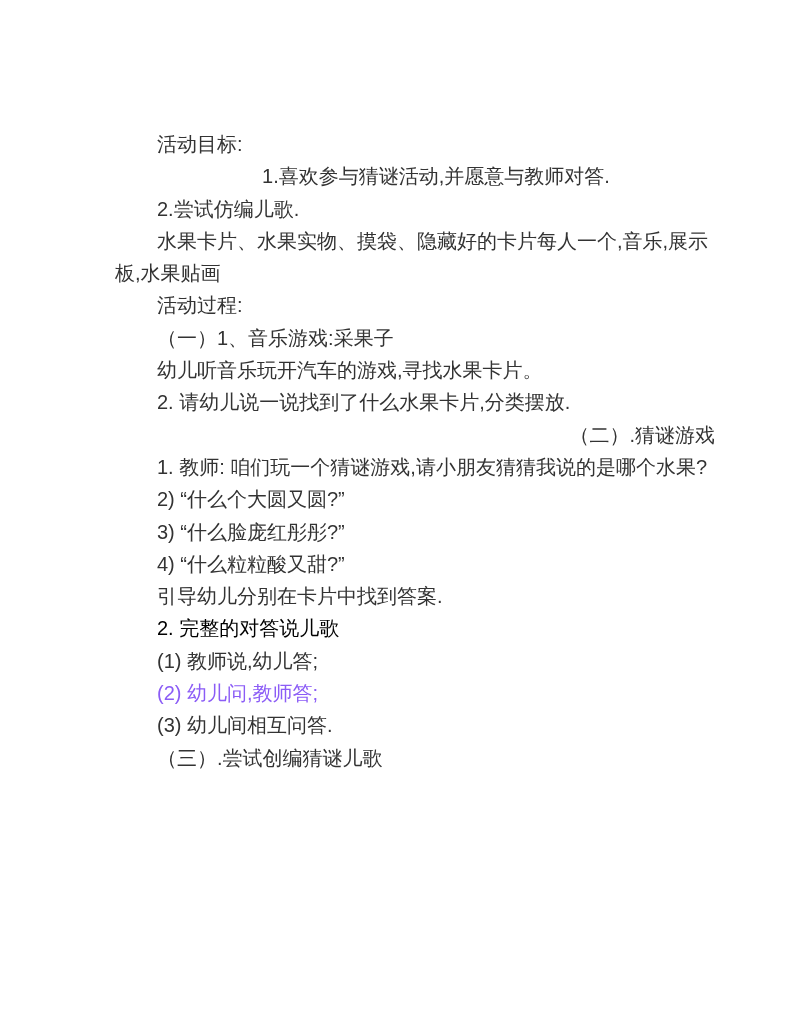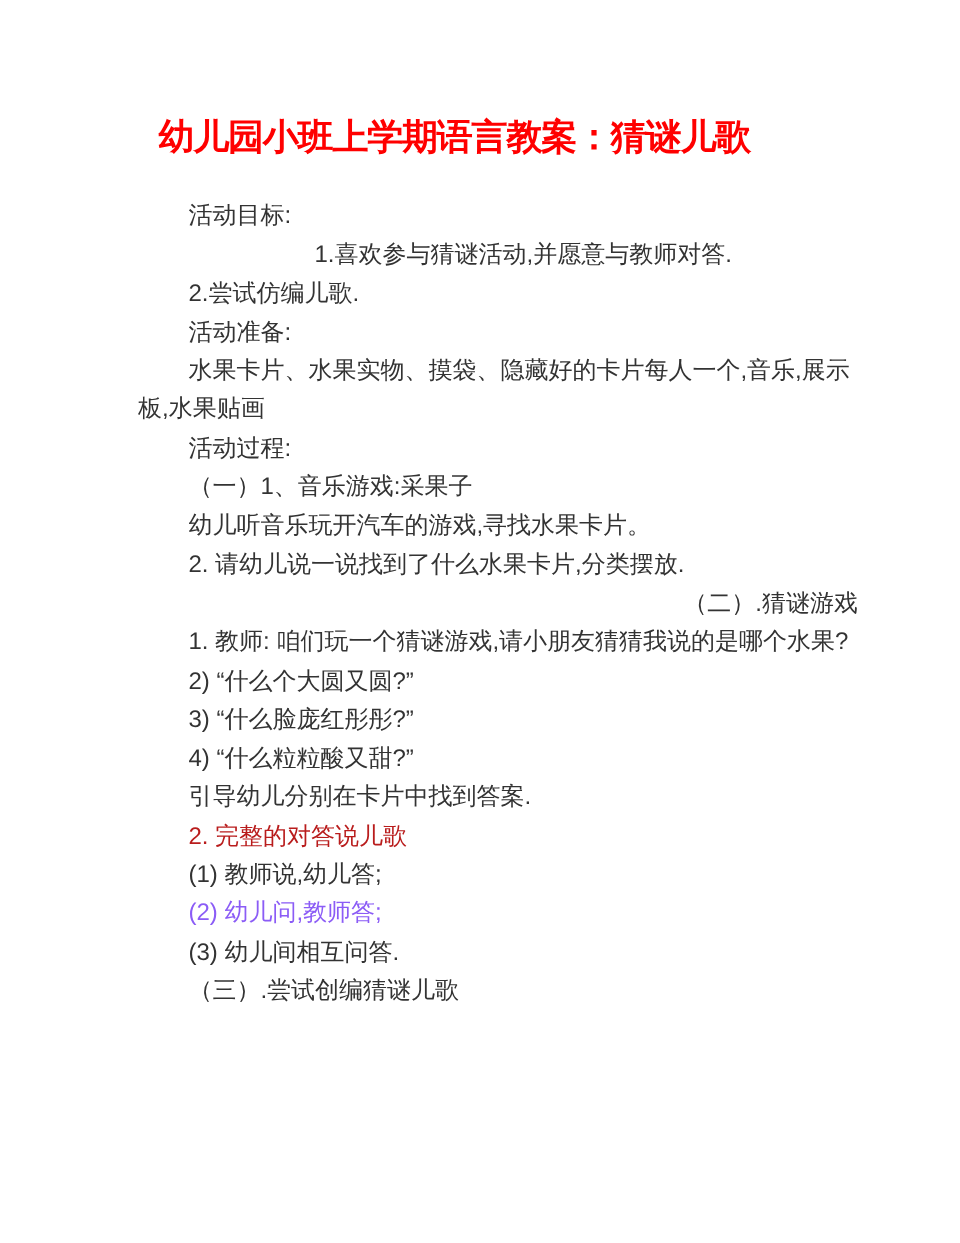--- a/index.html
+++ b/index.html
@@ -39,36 +39,34 @@
     line-height: 32.3px;
     color: #333333;
     text-indent: 42px;
     word-break: break-all;
   }
 </style>
 </head>
 <body style="background: rgb(255, 255, 255);">
 
 <div class="page">
-  <h1 class="title" style="color: rgb(255, 0, 0);">幼儿园小班上学期语言教案：猜谜儿歌</h1>
   <div class="doc-body">
       <p class="para" style="color: rgb(51, 51, 51);">活动目标:</p>
       <p class="para" style="color: rgb(51, 51, 51); text-align: center;">1.喜欢参与猜谜活动,并愿意与教师对答.</p>
       <p class="para" style="color: rgb(51, 51, 51);">2.尝试仿编儿歌.</p>
-      <p class="para" style="color: rgb(51, 51, 51);">活动准备:</p>
       <p class="para" style="color: rgb(51, 51, 51);">水果卡片、水果实物、摸袋、隐藏好的卡片每人一个,音乐,展示板,水果贴画</p>
       <p class="para" style="color: rgb(51, 51, 51);">活动过程:</p>
       <p class="para" style="color: rgb(51, 51, 51);">（一）1、音乐游戏:采果子</p>
       <p class="para" style="color: rgb(51, 51, 51);">幼儿听音乐玩开汽车的游戏,寻找水果卡片。</p>
       <p class="para" style="color: rgb(51, 51, 51);">2. 请幼儿说一说找到了什么水果卡片,分类摆放.</p>
       <p class="para" style="color: rgb(51, 51, 51); text-align: right;">（二）.猜谜游戏</p>
       <p class="para" style="color: rgb(51, 51, 51);">1. 教师: 咱们玩一个猜谜游戏,请小朋友猜猜我说的是哪个水果?</p>
       <p class="para" style="color: rgb(51, 51, 51);">2) “什么个大圆又圆?”</p>
       <p class="para" style="color: rgb(51, 51, 51);">3) “什么脸庞红彤彤?”</p>
       <p class="para" style="color: rgb(51, 51, 51);">4) “什么粒粒酸又甜?”</p>
       <p class="para" style="color: rgb(51, 51, 51);">引导幼儿分别在卡片中找到答案.</p>
-      <p class="para" style="color: #b91c1c;">2. 完整的对答说儿歌</p>
+      <p class="para" style="color: #000000;">2. 完整的对答说儿歌</p>
       <p class="para" style="color: rgb(51, 51, 51);">(1) 教师说,幼儿答;</p>
       <p class="para" style="color: #8b5cf6;">(2) 幼儿问,教师答;</p>
       <p class="para" style="color: rgb(51, 51, 51);">(3) 幼儿间相互问答.</p>
       <p class="para" style="color: rgb(51, 51, 51);">（三）.尝试创编猜谜儿歌</p>
     </div>
 </div>
 
 </body></html>

